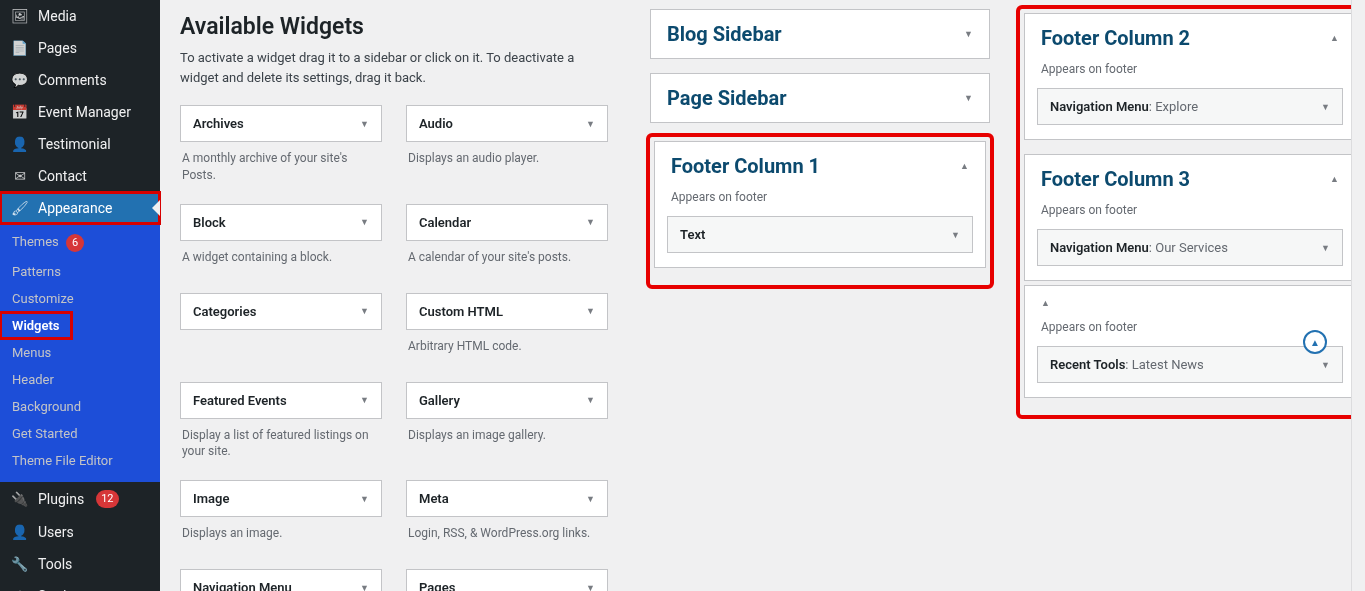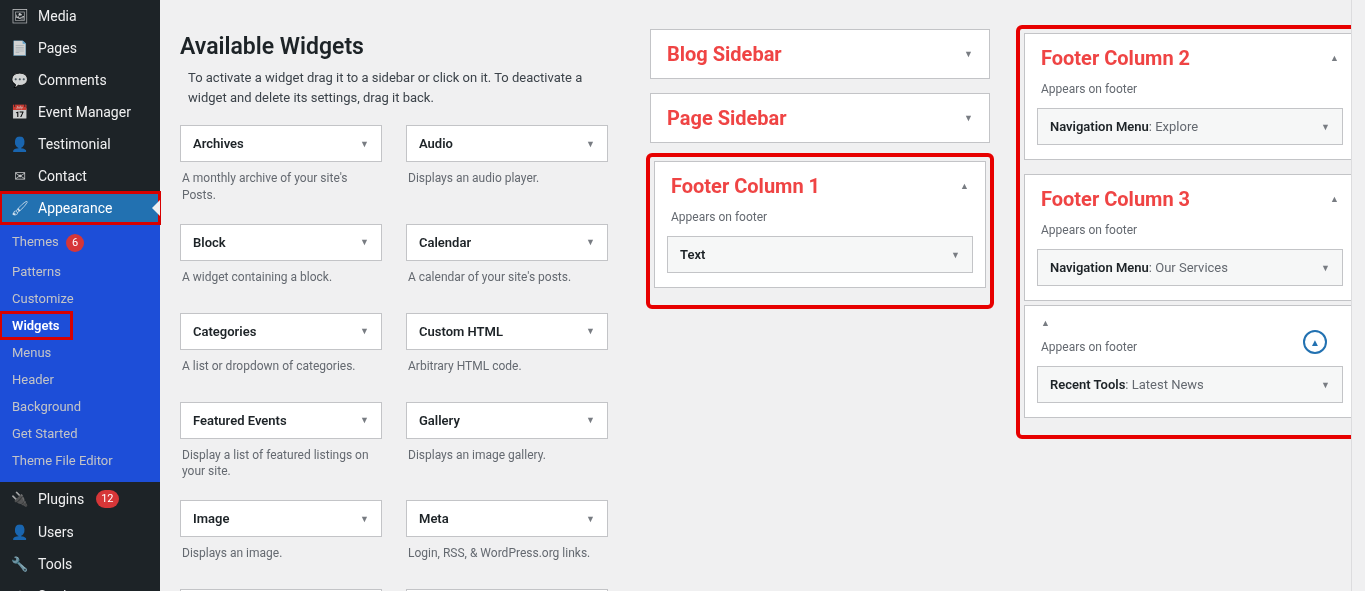--- a/index.html
+++ b/index.html
@@ -66,32 +66,32 @@
     color: #fff;
     font-size: 11px;
     line-height: 18px;
     text-align: center;
     padding: 0 5px;
     margin-left: 4px;
   }
   .hl-box { outline: 3px solid #d70000; outline-offset: -2px; }
 
   
-  .main { flex: 1; padding: 29px 20px 40px 20px; overflow: auto; position: relative; }
+  .main { flex: 1; padding: 9px 20px 40px 20px; overflow: auto; position: relative; }
   .columns { display: flex; gap: 30px; align-items: flex-start; }
   .col-left { flex: 0 0 440px; }
   .col-mid, .col-right { flex: 0 0 340px; }
 
   h2.widgets-title {
     font-size: 23px;
     font-weight: 600;
     color: #1d2327;
     margin: 4px 0 8px 0;
   }
-  .widgets-desc { font-size: 13px; color: #3c434a; line-height: 1.5; margin-bottom: 18px; max-width: 430px; margin-left: 8px; }
+  .widgets-desc { font-size: 13px; color: #3c434a; line-height: 1.5; margin-bottom: 18px; max-width: 430px; }
 
   .widget-grid { display: flex; flex-wrap: wrap; gap: 10px 24px; }
   .widget-col { width: 202px; }
   .widget-head {
     border: 1px solid #c3c4c7;
     background: #fff;
     padding: 10px 12px;
     display: flex;
     justify-content: space-between;
     align-items: center;
@@ -113,21 +113,21 @@
   .area-head {
     padding: 12px 16px;
     display: flex;
     justify-content: space-between;
     align-items: center;
     cursor: pointer;
   }
   .area-head h3 {
     font-size: 20px;
     font-weight: 700;
-    color: #ef4444;
+    color: #0c4a6e;
   }
   .area-head .tri { color: #787c82; font-size: 9px; }
   .area-desc { padding: 0 16px 12px 16px; font-size: 12px; color: #646970; }
   .area-widgets { padding: 0 12px 14px 12px; }
   .placed {
     border: 1px solid #c3c4c7;
     background: #f6f7f7;
     padding: 10px 12px;
     display: flex;
     justify-content: space-between;
@@ -255,21 +255,20 @@
       <span>Calendar</span>
       <span class="tri">▼</span>
     </div>
     <div class="widget-desc">A calendar of your site's posts.</div>
           </div>
           <div class="widget-col">
     <div class="widget-head">
       <span>Categories</span>
       <span class="tri">▼</span>
     </div>
-    <div class="widget-desc">A list or dropdown of categories.</div>
           </div>
           <div class="widget-col">
     <div class="widget-head">
       <span>Custom HTML</span>
       <span class="tri">▼</span>
     </div>
     <div class="widget-desc">Arbitrary HTML code.</div>
           </div>
           <div class="widget-col">
     <div class="widget-head">

